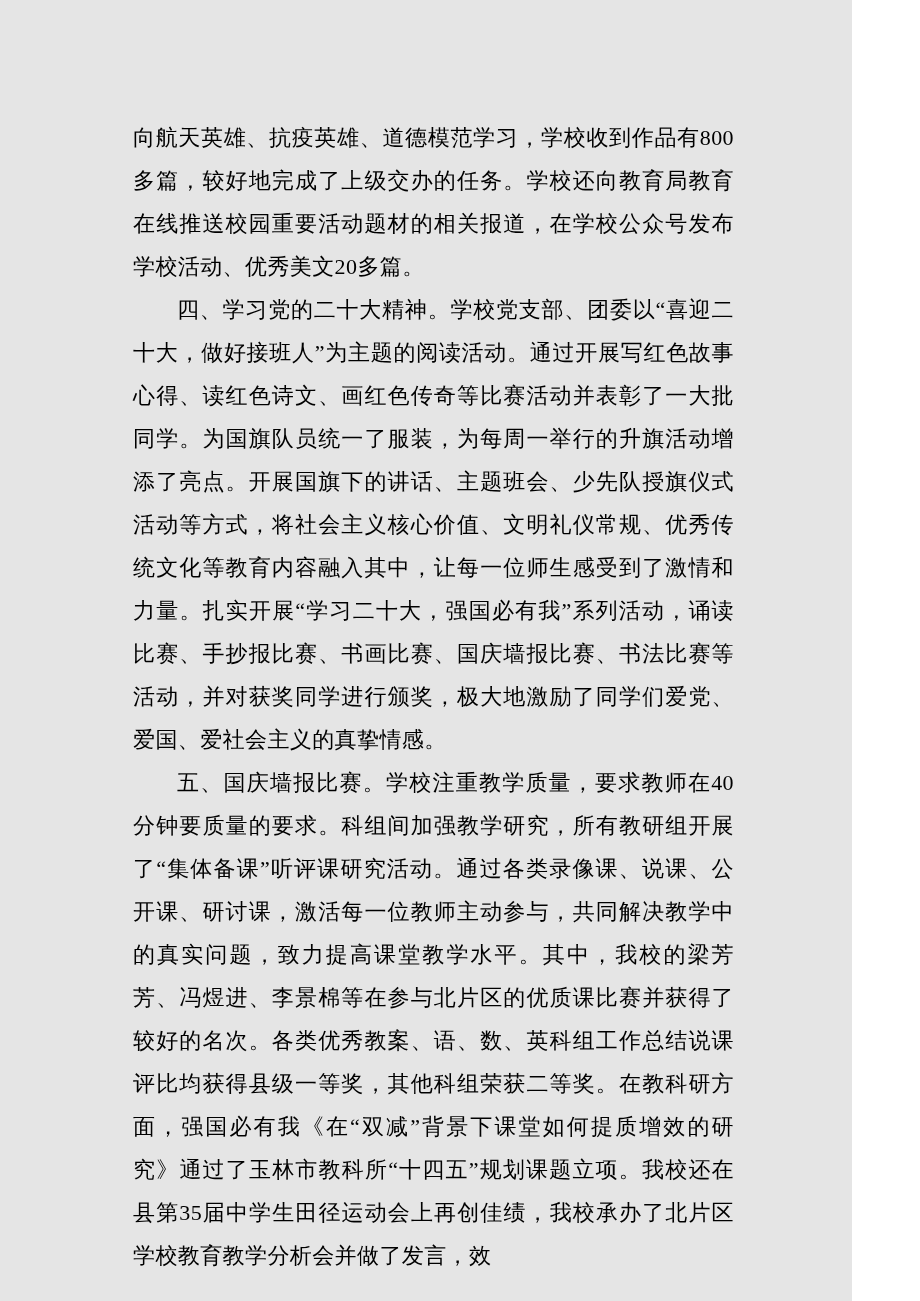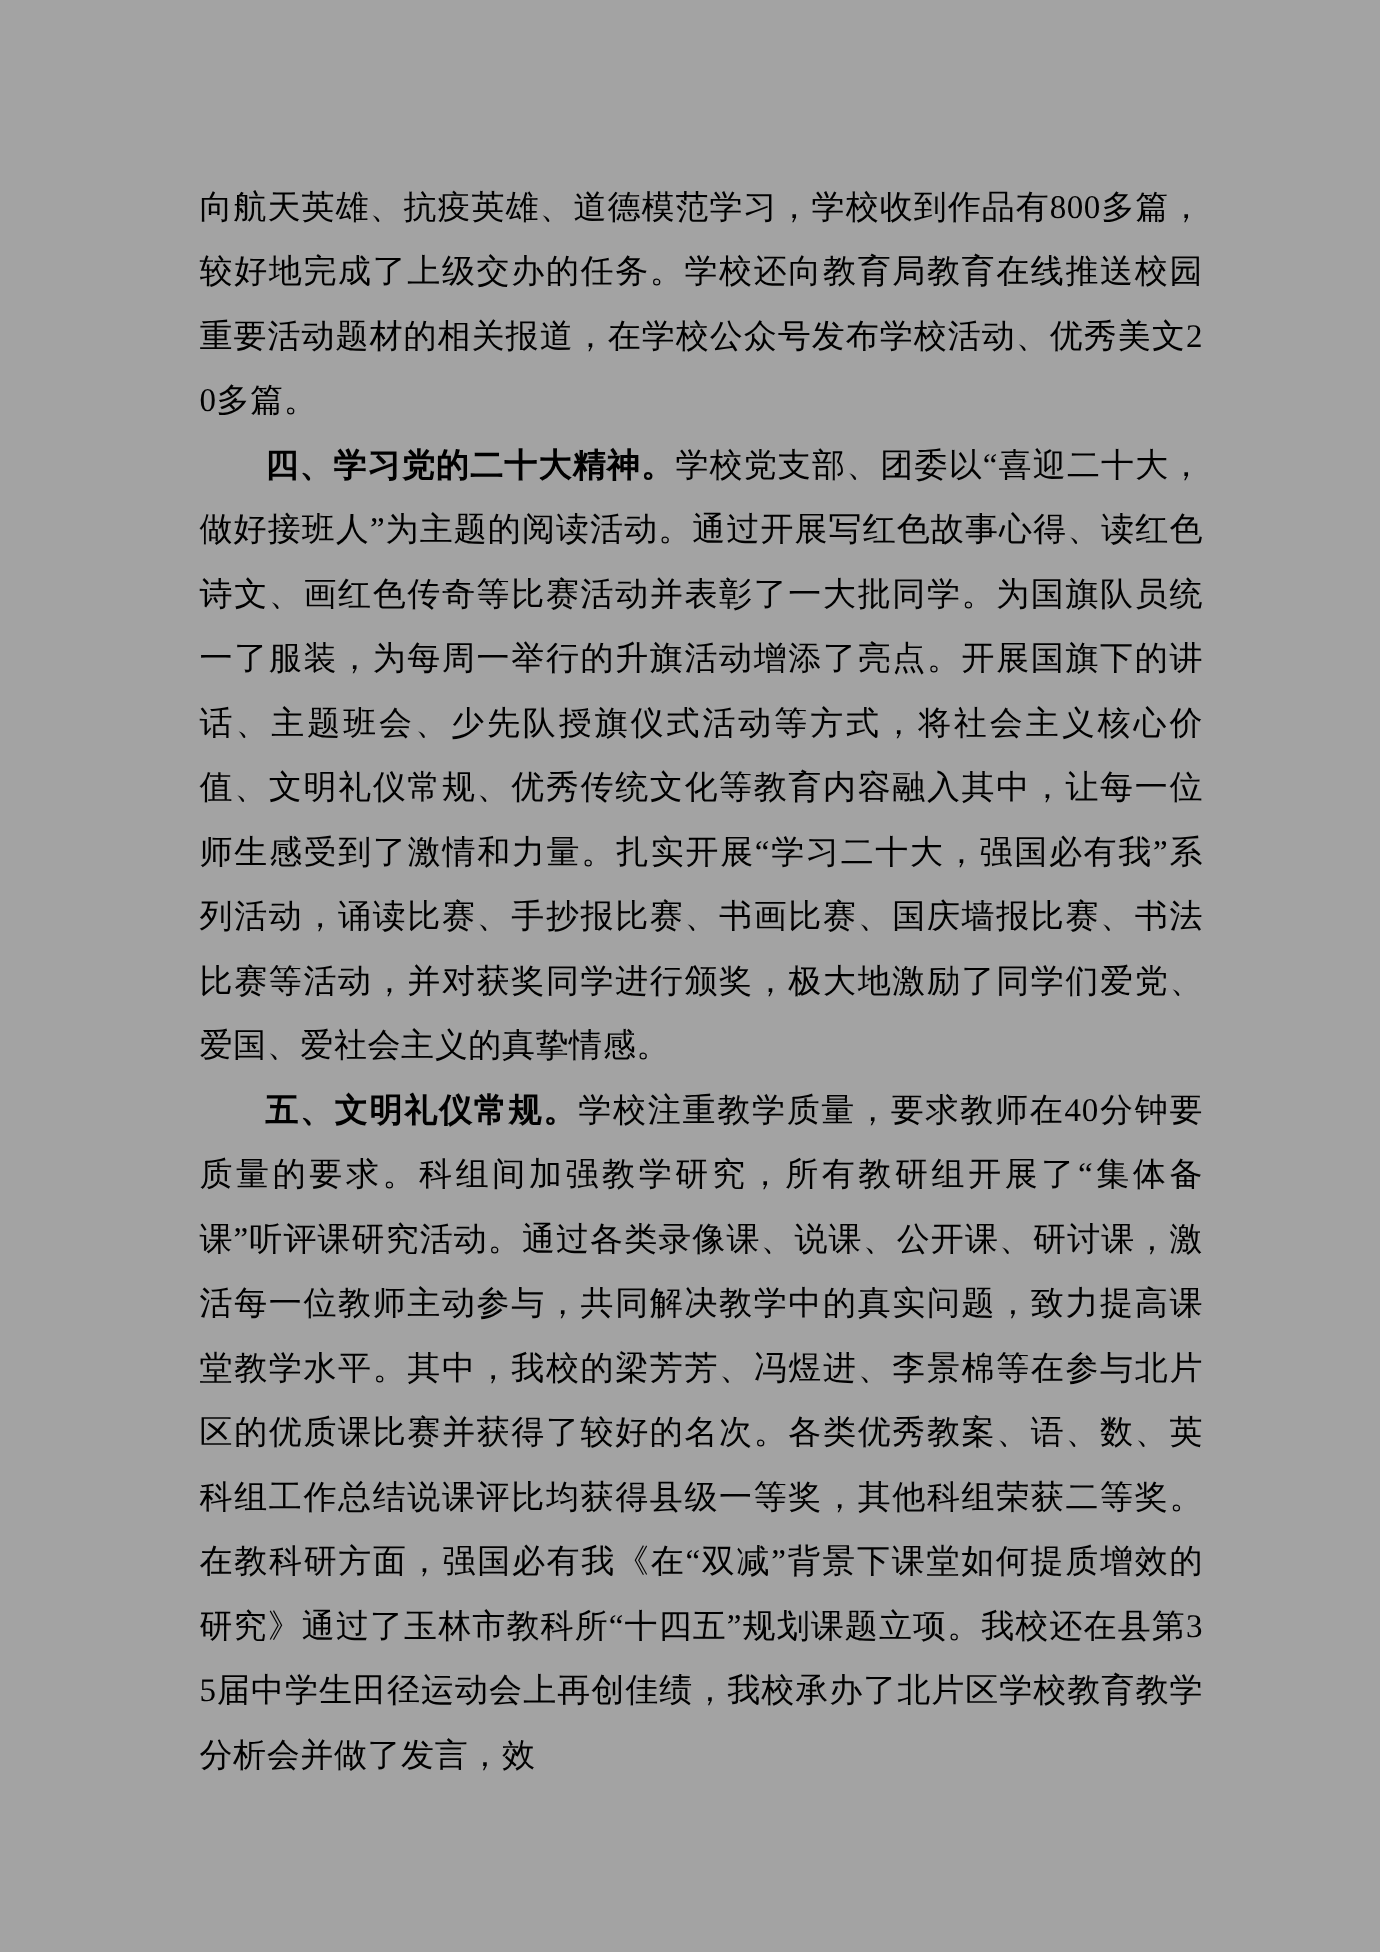--- a/index.html
+++ b/index.html
@@ -2,54 +2,54 @@
 <html><head>
 <meta charset="utf-8">
 <style>
   html, body {
     margin: 0;
     padding: 0;
     background: #ffffff;
   }
   .page {
     position: relative;
-    width: 920px;
+    width: 852px;
     height: 1301px;
-    background: #a3a3a3;
+    background: #e5e5e5;
     box-sizing: border-box;
     padding: 116px 118px 0 133px;
     overflow: hidden;
     font-family: "Liberation Serif", "DejaVu Serif", serif;
     color: #000000;
   }
   .para {
     margin: 0;
     font-size: 22px;
     line-height: 43px;
     text-align: justify;
     letter-spacing: 0.4px;
     word-break: break-all;
   }
   .para.indent {
     text-indent: 2em;
   }
   .lead {
-    font-weight: bold;
+    font-weight: normal;
   }
 </style>
 </head>
 <body>
 
 <div class="page">
 
   <p class="para">
     <span>向航天英雄、抗疫英雄、道德模范学习，学校收到作品有800多篇，较好地完成了上级交办的任务。学校还向教育局教育在线推送校园重要活动题材的相关报道，在学校公众号发布学校活动、优秀美文20多篇。</span>
   </p>
 
   <p class="para indent">
     <span class="lead">四、学习党的二十大精神。</span><span>学校党支部、团委以“喜迎二十大，做好接班人”为主题的阅读活动。通过开展写红色故事心得、读红色诗文、画红色传奇等比赛活动并表彰了一大批同学。为国旗队员统一了服装，为每周一举行的升旗活动增添了亮点。开展国旗下的讲话、主题班会、少先队授旗仪式活动等方式，将社会主义核心价值、文明礼仪常规、优秀传统文化等教育内容融入其中，让每一位师生感受到了激情和力量。扎实开展“学习二十大，强国必有我”系列活动，诵读比赛、手抄报比赛、书画比赛、国庆墙报比赛、书法比赛等活动，并对获奖同学进行颁奖，极大地激励了同学们爱党、爱国、爱社会主义的真挚情感。</span>
   </p>
 
   <p class="para indent">
-    <span class="lead">五、文明礼仪常规。</span><span>学校注重教学质量，要求教师在40分钟要质量的要求。科组间加强教学研究，所有教研组开展了“集体备课”听评课研究活动。通过各类录像课、说课、公开课、研讨课，激活每一位教师主动参与，共同解决教学中的真实问题，致力提高课堂教学水平。其中，我校的梁芳芳、冯煜进、李景棉等在参与北片区的优质课比赛并获得了较好的名次。各类优秀教案、语、数、英科组工作总结说课评比均获得县级一等奖，其他科组荣获二等奖。在教科研方面，强国必有我《在“双减”背景下课堂如何提质增效的研究》通过了玉林市教科所“十四五”规划课题立项。我校还在县第35届中学生田径运动会上再创佳绩，我校承办了北片区学校教育教学分析会并做了发言，效</span>
+    <span class="lead">五、国庆墙报比赛。</span><span>学校注重教学质量，要求教师在40分钟要质量的要求。科组间加强教学研究，所有教研组开展了“集体备课”听评课研究活动。通过各类录像课、说课、公开课、研讨课，激活每一位教师主动参与，共同解决教学中的真实问题，致力提高课堂教学水平。其中，我校的梁芳芳、冯煜进、李景棉等在参与北片区的优质课比赛并获得了较好的名次。各类优秀教案、语、数、英科组工作总结说课评比均获得县级一等奖，其他科组荣获二等奖。在教科研方面，强国必有我《在“双减”背景下课堂如何提质增效的研究》通过了玉林市教科所“十四五”规划课题立项。我校还在县第35届中学生田径运动会上再创佳绩，我校承办了北片区学校教育教学分析会并做了发言，效</span>
   </p>
 
 </div>
 
 </body></html>

